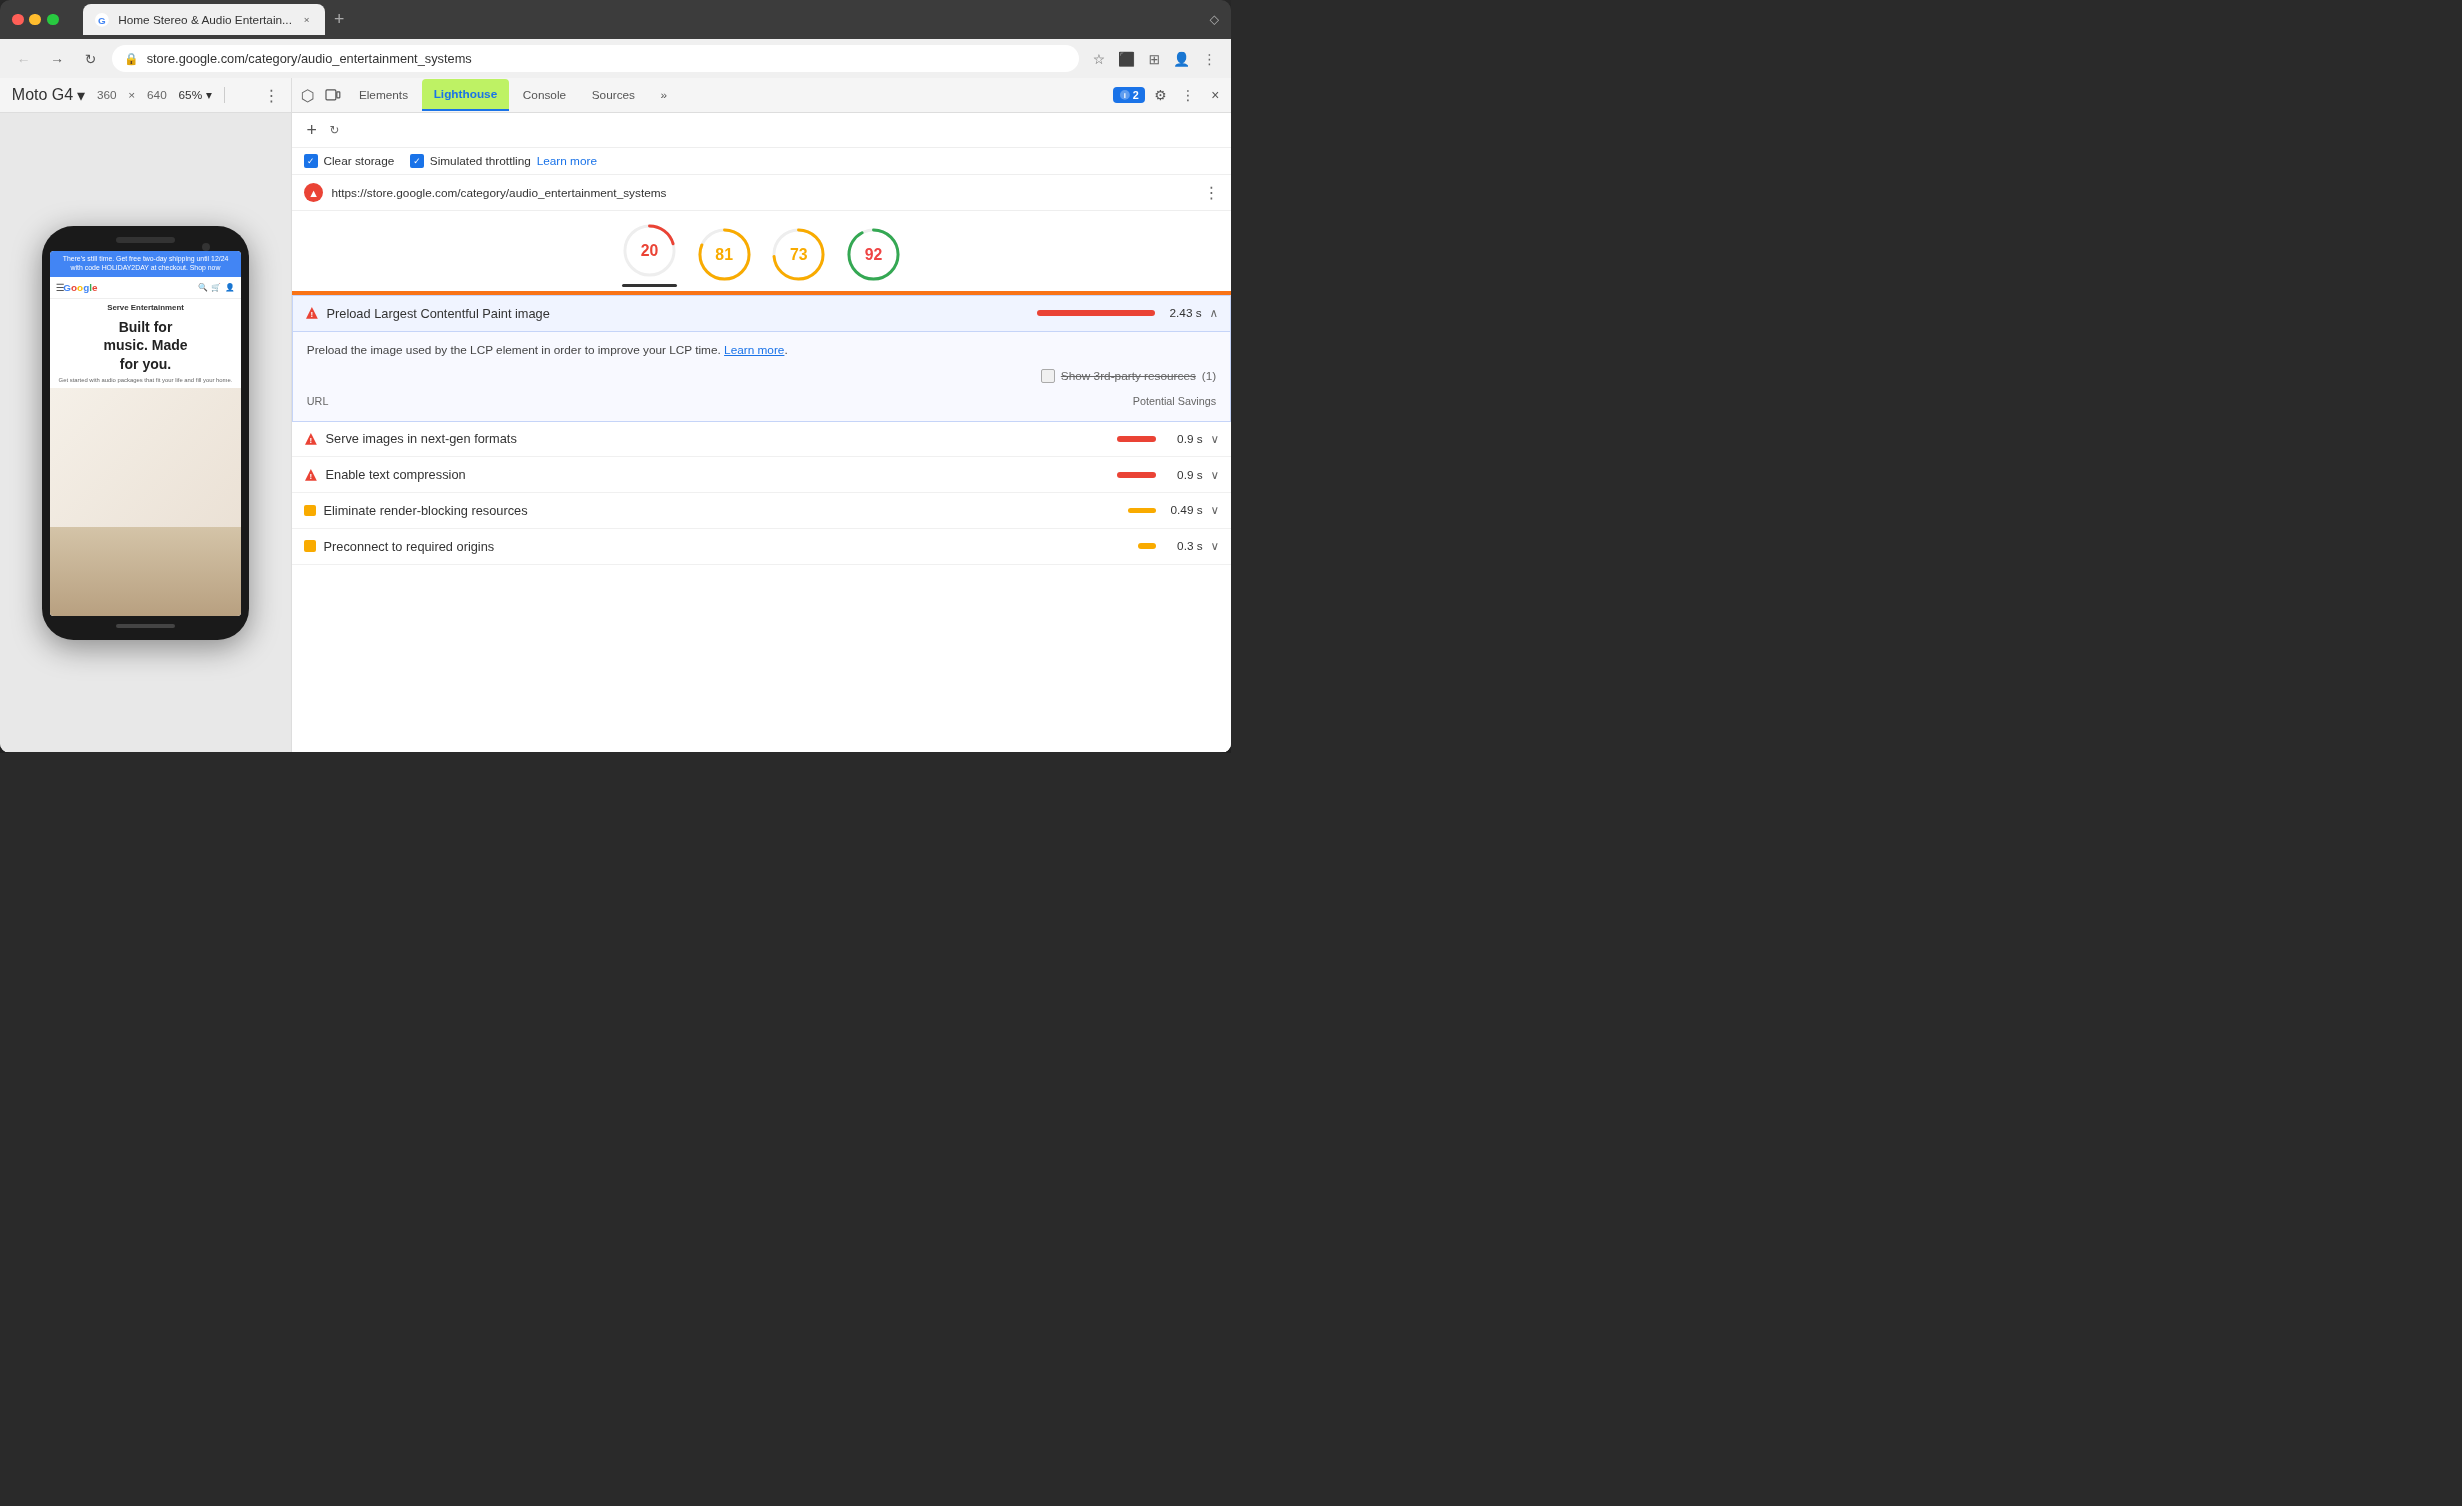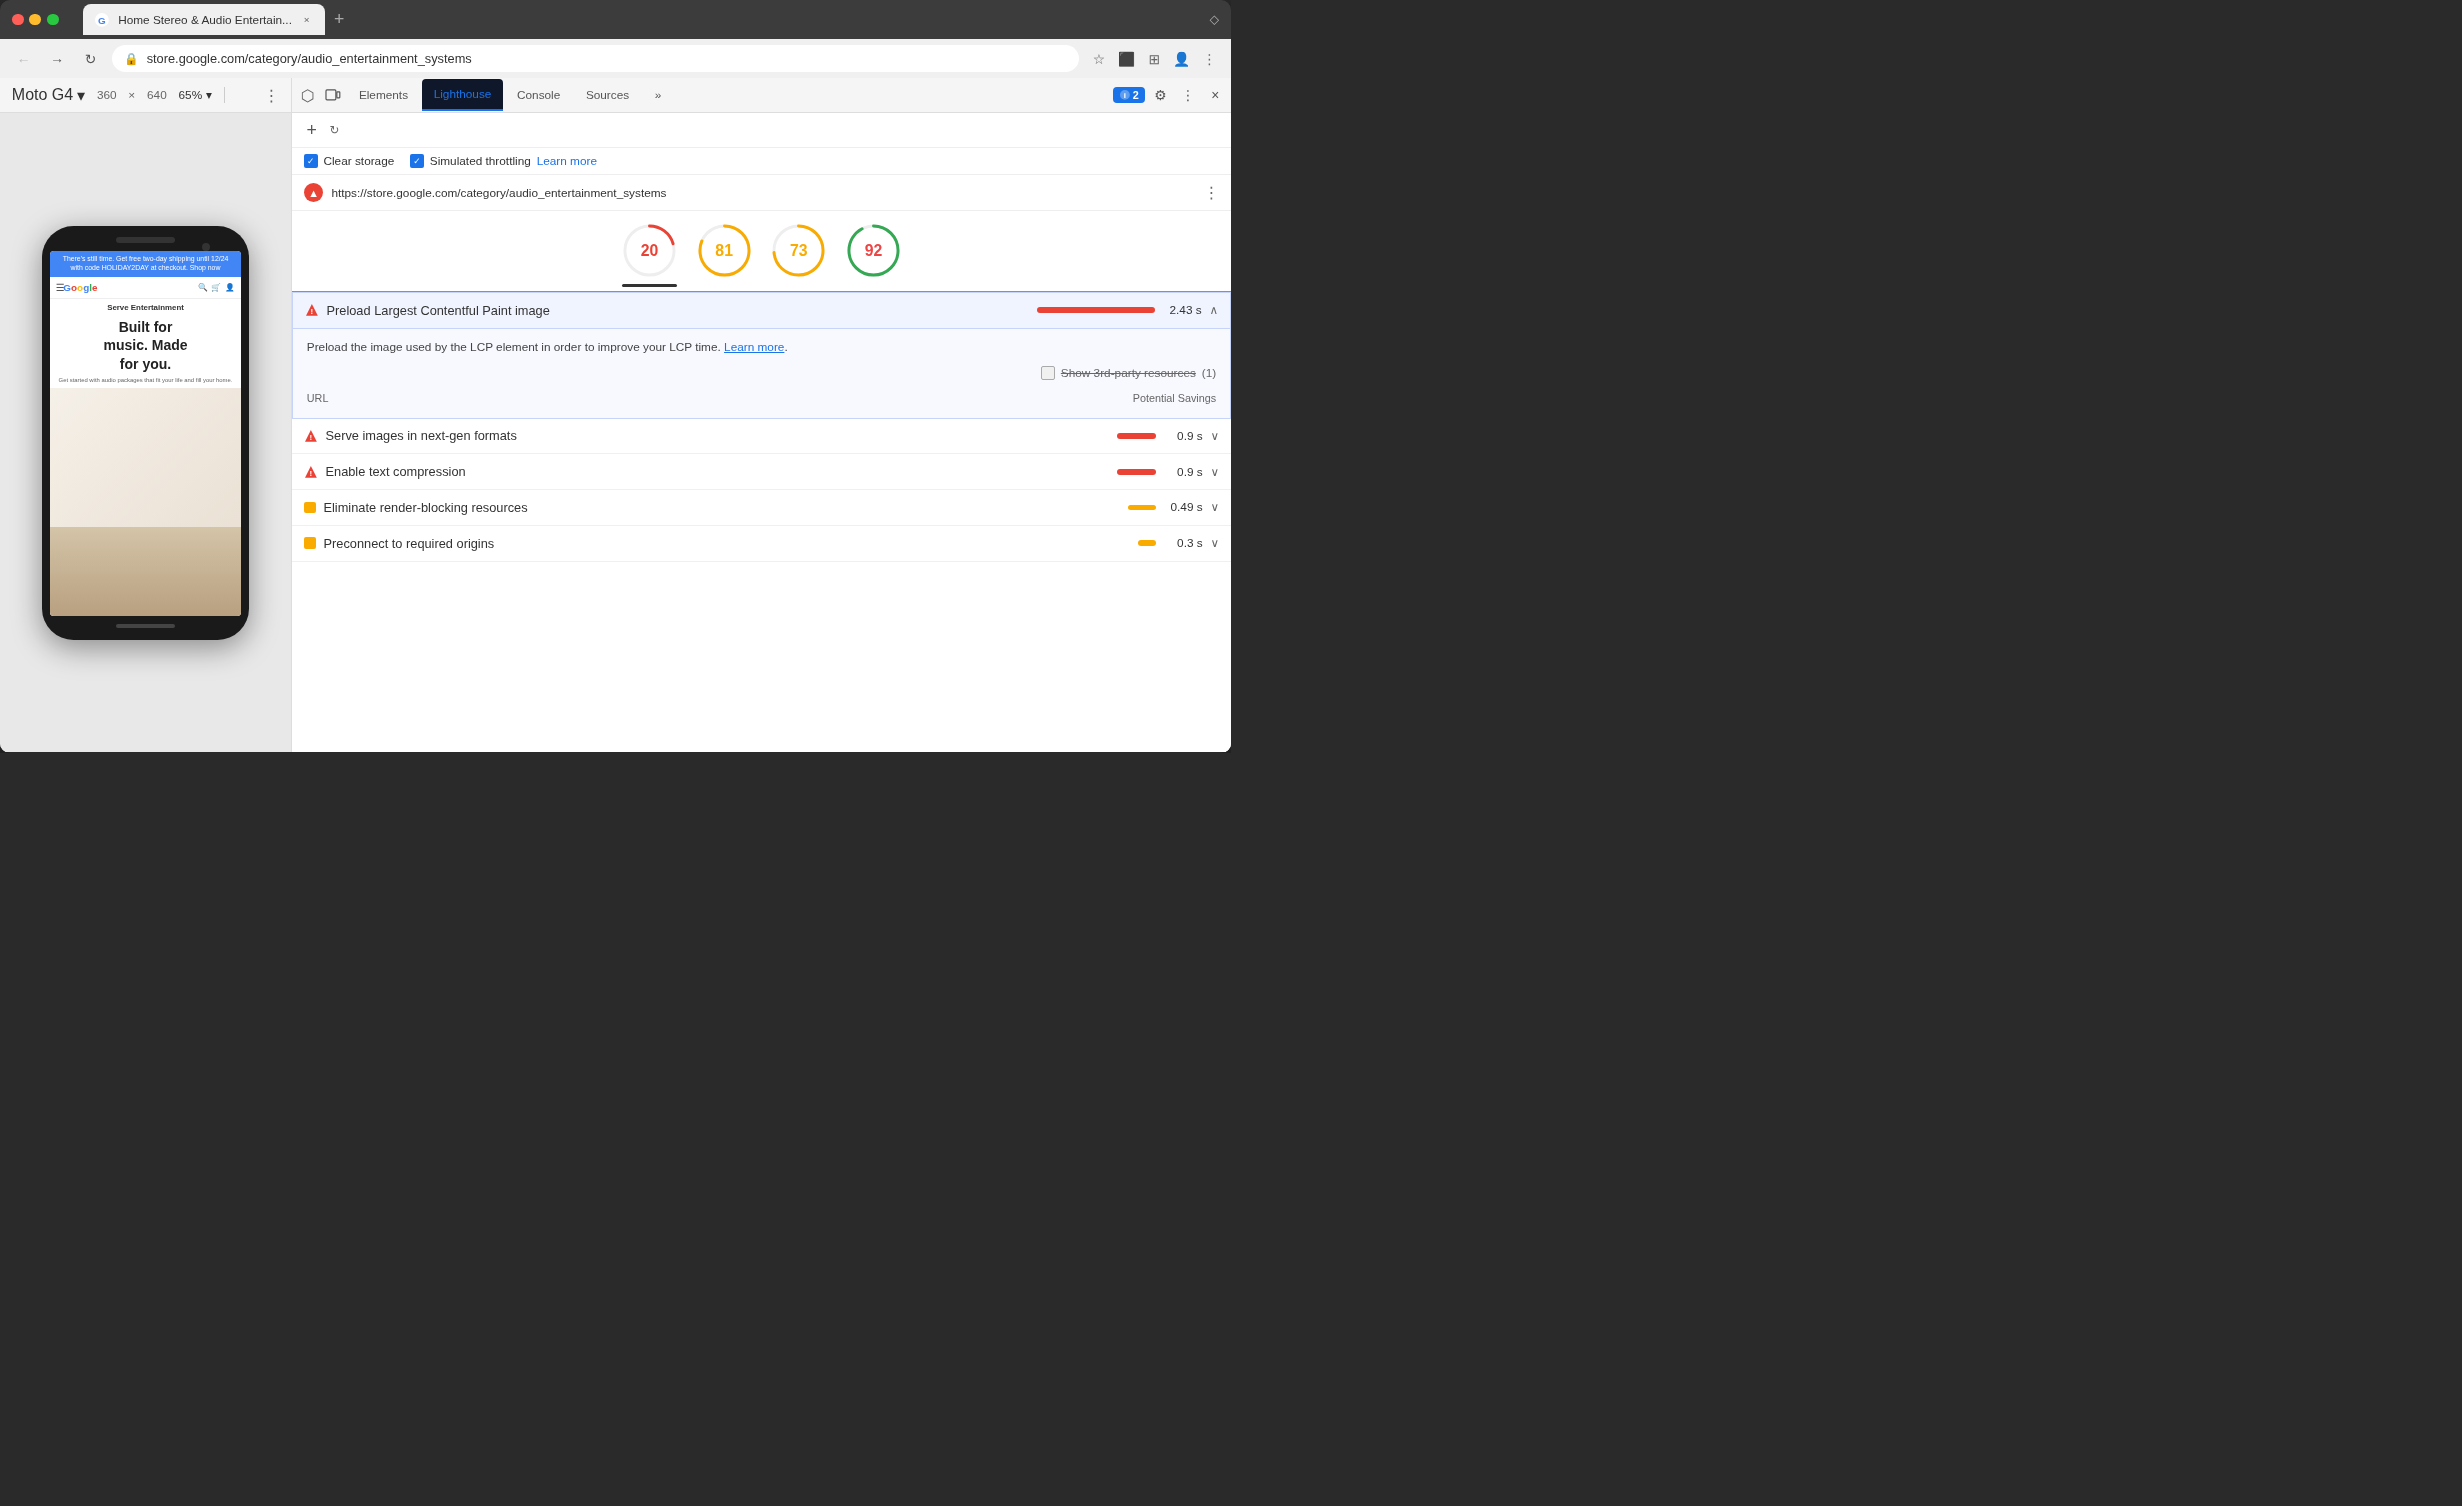--- a/index.html
+++ b/index.html
@@ -361,22 +361,23 @@
       display: flex;
       align-items: center;
       font-size: 11.8px;
       color: #555;
       cursor: pointer;
       position: relative;
       border-radius: 3.9px 3.9px 0 0;
     }
     .dt-tab.active {
       color: #1a73e8;
-      background: #0f172a;
+      background: #bef264;
       border-bottom: 2px solid #1a73e8;
+      font-weight: bold;
     }
     .dt-tab-new {
       width: 23.6px;
       height: 23.6px;
       display: flex;
       align-items: center;
       justify-content: center;
       color: #666;
       font-size: 15.8px;
       cursor: pointer;
@@ -492,26 +493,26 @@
     }
     .lh-audit-more {
       color: #666;
       font-size: 15.8px;
       cursor: pointer;
     }
 
     
     .lh-scores {
       display: flex;
-      align-items: flex-start;
+      align-items: center;
       justify-content: center;
       gap: 19.7px;
       padding: 11.8px 11.8px 3.9px;
       background: white;
-      border-bottom: 1px solid #f97316;
+      border-bottom: 4px solid #f97316;
     }
     .score-circle {
       display: flex;
       flex-direction: column;
       align-items: center;
       gap: 3.9px;
       position: relative;
     }
     .score-ring {
       position: relative;

